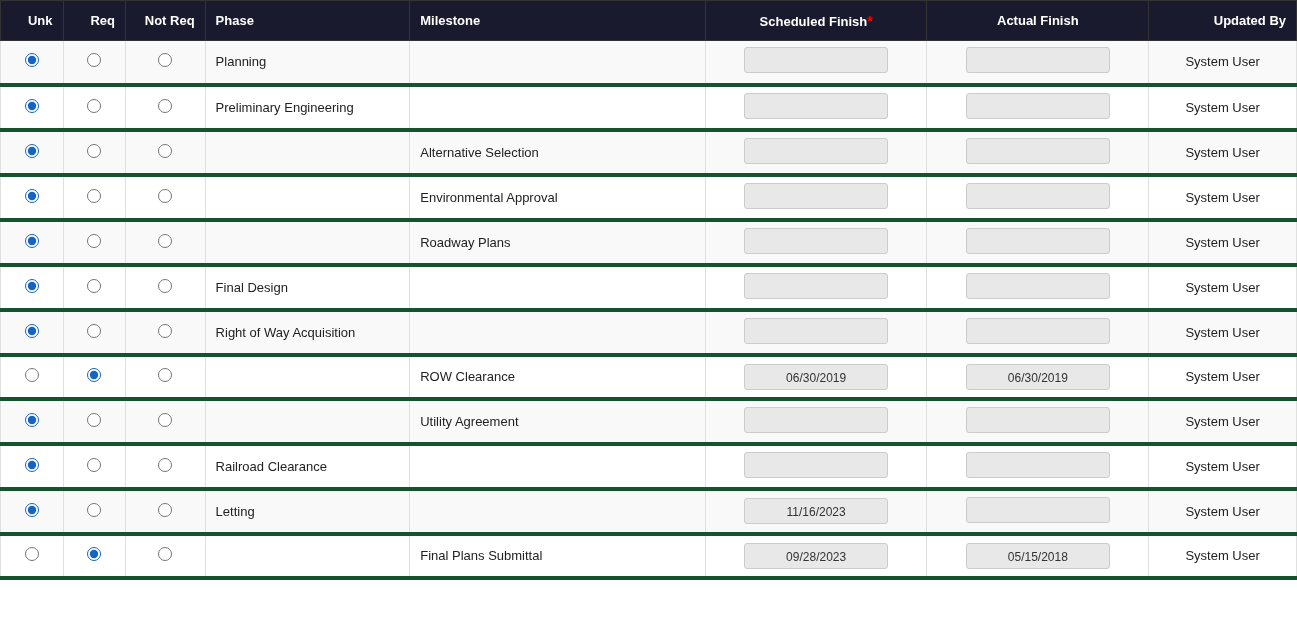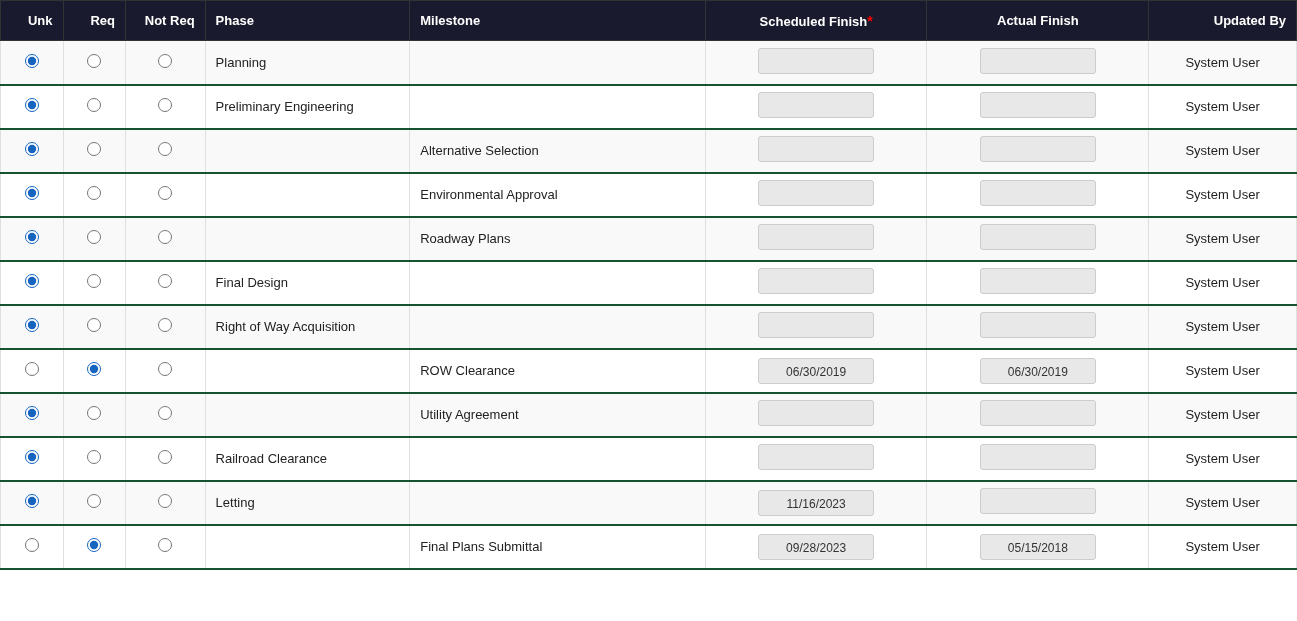--- a/index.html
+++ b/index.html
@@ -24,21 +24,21 @@
       font-size: 13px;
       border: 1px solid #333;
     }
 
     thead th.left-align {
       text-align: left;
     }
 
     tbody tr {
       height: 44px;
-      border-bottom: 2px solid #14532d;
+      border-bottom: 4px solid #14532d;
     }
 
     tbody tr:nth-child(odd) {
       background-color: #f9f9f9;
     }
 
     tbody tr:nth-child(even) {
       background-color: #ffffff;
     }
 
@@ -67,21 +67,21 @@
       color: #222;
     }
 
     .date-input {
       background: #e8e8e8;
       border: 1px solid #ccc;
       border-radius: 3px;
       padding: 3px 8px;
       font-size: 12px;
       color: #333;
-      width: 116px;
+      width: 144px;
       display: inline-block;
       height: 26px;
       line-height: 20px;
     }
 
     .date-input.empty {
       background: #e8e8e8;
       color: transparent;
     }
 

